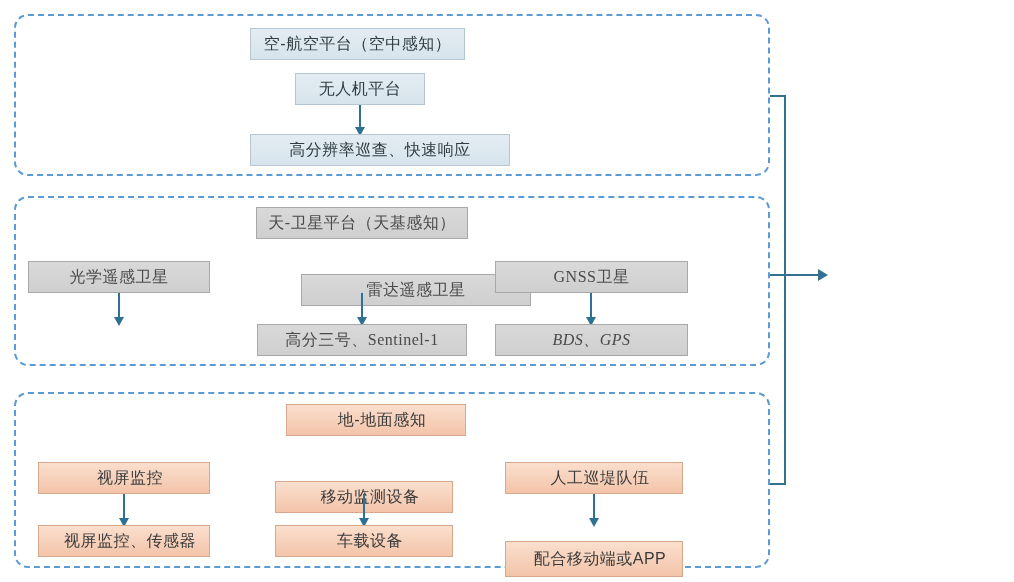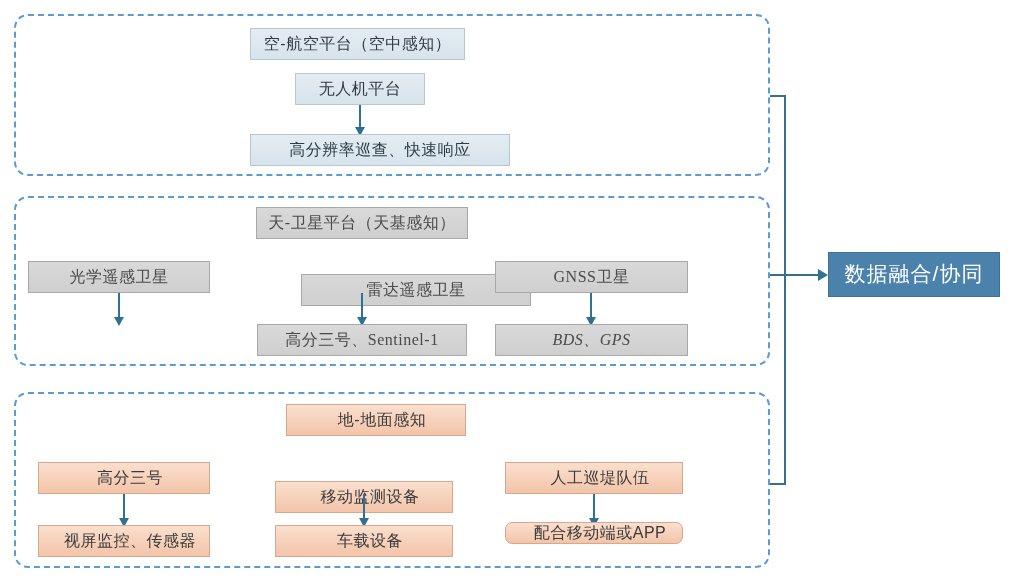--- a/index.html
+++ b/index.html
@@ -120,36 +120,35 @@
   <div class="node n-space" style="left:257px;top:324px;width:210px;height:32px;">高分三号、Sentinel-1</div>
 
   <div class="node n-space" style="left:495px;top:261px;width:193px;height:32px;">GNSS卫星</div>
   <div class="varrow" style="left:590px;top:293px;height:25px;"></div>
   <div class="node n-space" style="left:495px;top:324px;width:193px;height:32px;font-style:italic;">BDS、GPS</div>
 
   <div class="group" id="group-ground"></div>
 
   <div class="node n-ground n-title" style="left:286px;top:404px;width:180px;height:32px;">地-地面感知</div>
 
-  <div class="node n-ground" style="left:38px;top:462px;width:172px;height:32px;">高分三号</div>
+  <div class="node n-ground" style="left:38px;top:462px;width:172px;height:32px;">视屏监控</div>
   <div class="varrow" style="left:123px;top:494px;height:25px;"></div>
   <div class="node n-ground" style="left:38px;top:525px;width:172px;height:32px;">视屏监控、传感器</div>
 
   <div class="node n-ground" style="left:275px;top:462px;width:178px;height:32px;margin-top:19px;">移动监测设备</div>
   <div class="varrow" style="left:363px;top:494px;height:25px;"></div>
   <div class="node n-ground" style="left:275px;top:525px;width:178px;height:32px;">车载设备</div>
 
   <div class="node n-ground" style="left:505px;top:462px;width:178px;height:32px;">人工巡堤队伍</div>
   <div class="varrow" style="left:593px;top:494px;height:25px;"></div>
-  <div class="node n-ground" style="left:505px;top:522px;width:178px;height:22px;border-radius:7px;">配合移动端或APP</div>
+  <div class="node n-ground" style="left:505px;top:541px;width:178px;height:36px;">配合移动端或APP</div>
 
   <div class="conn conn-h" style="left:770px;top:95px;width:16px;"></div>
 
   <div class="conn conn-h" style="left:770px;top:483px;width:16px;"></div>
 
   <div class="conn conn-v" style="left:784px;top:95px;height:390px;"></div>
 
   <div class="conn conn-h" style="left:770px;top:274px;width:50px;"></div>
   <div class="arrowhead" style="left:818px;top:269px;"></div>
 
-  <div class="node n-fusion" style="left:828px;top:252px;width:172px;height:45px;">数据融合/协同</div>
 
 </div>
 
 </body></html>

